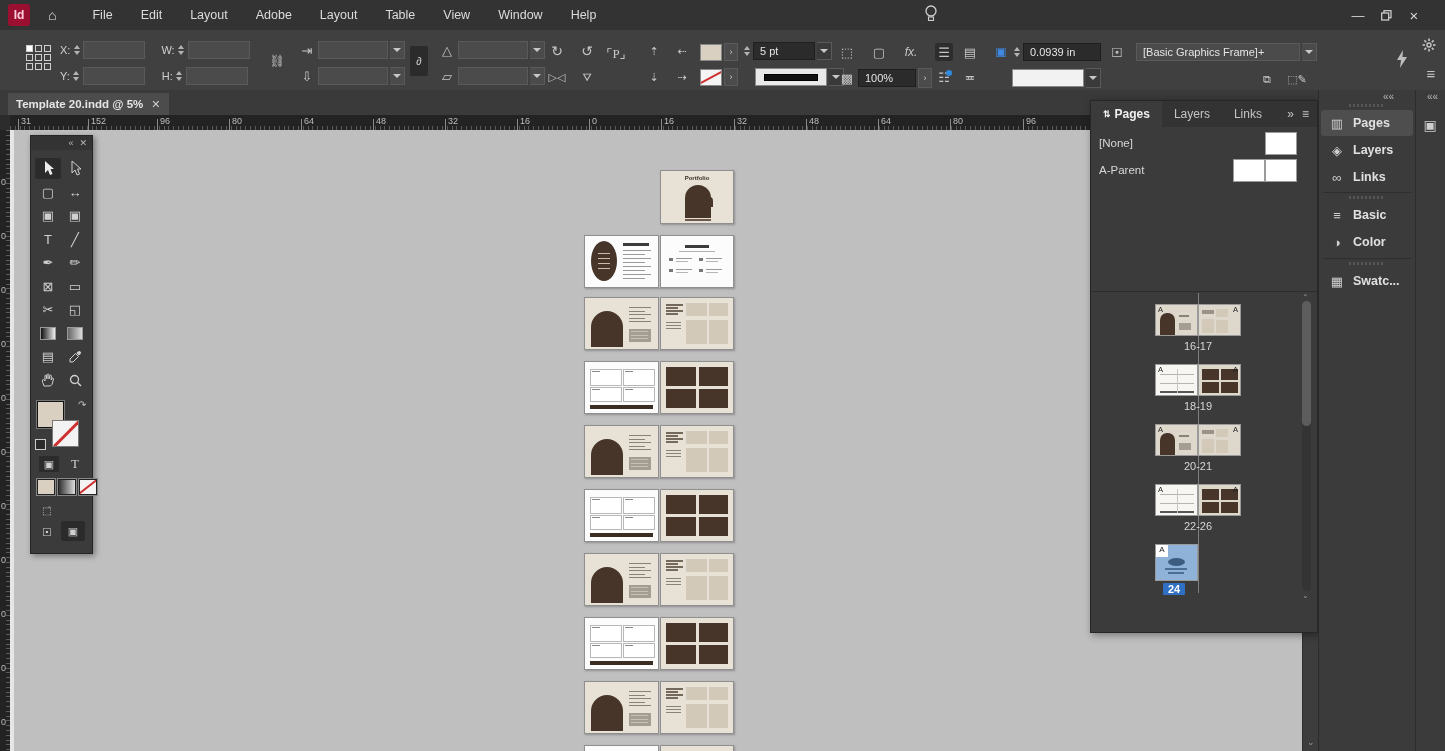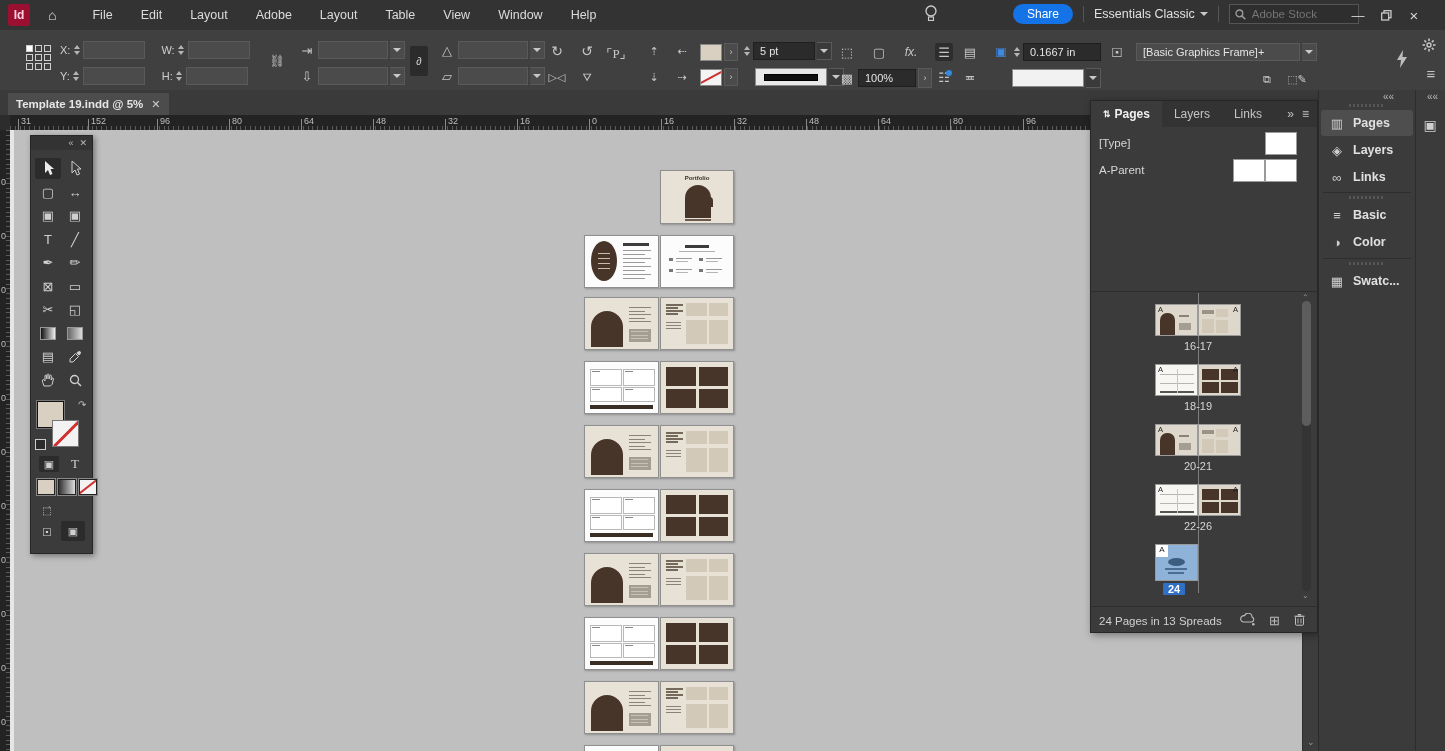--- a/index.html
+++ b/index.html
@@ -127,36 +127,20 @@
         <div class="menu-item">View</div>
         <div class="menu-item">Window</div>
         <div class="menu-item">Help</div>
       </div>
     <div class="mb-right" style="left:924px;top:4px;">
       <svg width="14" height="20" viewBox="0 0 14 20">
           <circle cx="7" cy="7" r="5" fill="none" stroke="#cfcfcf" stroke-width="1.3"></circle>
           <rect x="4.5" y="13" width="5" height="3.4" fill="none" stroke="#cfcfcf" stroke-width="1.1"></rect>
         </svg>
     </div>
-    <div class="mb-right" style="left:1013px;top:4px;">
-      <div class="share-btn">Share</div>
-      <div class="vdiv"></div>
-      <div style="display:flex;align-items:center;">
-        <span class="ws-label">Essentials Classic</span>
-        <span class="chev-dn"></span>
-      </div>
-      <div class="vdiv"></div>
-      <div class="stock-box">
-        <svg width="11" height="11" viewBox="0 0 11 11">
-            <circle cx="4.4" cy="4.4" r="3.4" fill="none" stroke="#9a9a9a" stroke-width="1.3"></circle>
-            <line x1="7" y1="7" x2="10.3" y2="10.3" stroke="#9a9a9a" stroke-width="1.6"></line>
-          </svg>
-        <input placeholder="Adobe Stock" style="">
-      </div>
-    </div>
     <div class="mb-right" style="left:1344px;top:4px;">
       <div class="winbtn">—</div>
       <div class="winbtn">
         <svg width="11" height="11" viewBox="0 0 11 11">
             <rect x="3" y="0.7" width="7" height="7" fill="none" stroke="#d6d6d6" stroke-width="1.2"></rect>
             <rect x="0.7" y="3" width="7" height="7" fill="#333" stroke="#d6d6d6" stroke-width="1.2"></rect>
           </svg>
       </div>
       <div class="winbtn" style="font-size:15px;">×</div>
     </div>
@@ -302,21 +286,21 @@
     <div class="cb" style="left:935px;top:38px;gap:8px;">
       <span class="cb-ic">☷<i style="position:absolute;margin-left:10px;margin-top:-8px;width:6px;height:6px;background:#2f8ae0;border-radius:50%;"></i></span>
       <span class="cb-ic">≖</span>
     </div>
     <div class="cb" style="left:992px;top:13px;">
       <span class="cb-ic" style="color:#3f8ae0;">🞕</span>
       <span class="stepper">
           <span class="tri-up"></span>
           <span class="tri-dn"></span>
         </span>
-      <span class="cb-dark" style="width:64px;">0.1667 in</span>
+      <span class="cb-dark" style="width:64px;">0.0939 in</span>
     </div>
     <div class="cb" style="left:1012px;top:38px;">
       <span class="cb-dark" style="width:58px;background:#f2f2f2;border-color:#888;"></span>
       <span class="sel-chev" style="background:#3a3a3a;height:18px;">
           <span class="chev-dn"></span>
         </span>
     </div>
     <div class="cb" style="left:1108px;top:13px;">
       <span class="cb-ic">🞔</span>
     </div>
@@ -350,21 +334,21 @@
           </g>
         </svg>
     </div>
     <div class="cb" style="left:1422px;top:34px;">
         <span class="cb-ic" style="font-size:15px;">≡</span>
       </div>
   </div>
 
   <div id="tabbar">
     <div class="doc-tab">
-      <span>Template 19.indd @ 5%</span>
+      <span>Template 20.indd @ 5%</span>
       <span class="tab-close">✕</span>
     </div>
   </div>
 
   <div id="ruler-corner"></div>
   <div id="hruler">
       <div class="hr-num" style="left: 11px; top: 1px; position: absolute;">31</div>
       <div class="hr-tick" style="left: 8px; position: absolute;"></div>
       <div class="hr-num" style="left: 81px; top: 1px; position: absolute;">152</div>
       <div class="hr-tick" style="left: 78px; position: absolute;"></div>
@@ -710,21 +694,21 @@
           <span>Layers</span>
         </div>
       <div class="pp-tab">
           <span>Links</span>
         </div>
       <div class="pp-tabs-right">
         <span>»</span>
         <span>≡</span>
       </div>
     </div>
-    <div class="master-label" style="top:36px;">[Type]</div>
+    <div class="master-label" style="top:36px;">[None]</div>
     <div class="mthumb" style="left:174px;top:31px;width:32px;height:23px;"></div>
     <div class="master-label" style="top:63px;">A-Parent</div>
     <div class="mthumb" style="left:142px;top:58px;width:32px;height:23px;"></div>
     <div class="mthumb" style="left:174px;top:58px;width:32px;height:23px;"></div>
     <div class="pp-divider"></div>
     <div class="guide"></div>
     <div id="pp-spreads">
         <div class="thumb" style="left: 64px; top: 203px; position: absolute;">
           <div class="th-pg" style="background: rgb(222, 215, 203);">
             <div class="m" style="left: 4px; top: 8px; width: 15px; height: 23px; background: rgb(72, 53, 42); position: absolute; border-radius: 7px 7px 0px 0px;"></div>
@@ -800,37 +784,20 @@
           </div>
         </div>
         <div class="badge24" style="left: 72px; top: 482px; position: absolute;">24</div>
       </div>
     <div class="scrollv">
       <div class="track"></div>
         <div class="thumbbar"></div>
     </div>
     <div style="position:absolute;left:211px;top:192px;color:#9a9a9a;font-size:8px;">⌃</div>
     <div style="position:absolute;left:211px;top:490px;color:#9a9a9a;font-size:8px;">⌄</div>
-    <div class="pp-status">
-      <span>24 Pages in 13 Spreads</span>
-      <span class="ics">
-        <span><svg width="15" height="13" viewBox="0 0 15 13">
-              <path d="M4 9 a3.2 3.2 0 1 1 .6-6.3 A3.8 3.8 0 0 1 12 4 A2.6 2.6 0 0 1 11.6 9 Z" fill="none" stroke="#bdbdbd" stroke-width="1.1"></path>
-              <circle cx="13.3" cy="11.3" r="1.3" fill="#bdbdbd"></circle>
-            </svg></span>
-        <span style="color:#bdbdbd;font-size:13px;">⊞</span>
-        <span><svg width="11" height="13" viewBox="0 0 11 13">
-              <rect x="1.5" y="3.4" width="8" height="8.8" rx="1" fill="none" stroke="#bdbdbd" stroke-width="1"></rect>
-              <line x1="0.4" y1="3.2" x2="10.6" y2="3.2" stroke="#bdbdbd" stroke-width="1"></line>
-              <rect x="3.8" y="1" width="3.4" height="1.5" fill="#bdbdbd"></rect>
-              <line x1="4" y1="5.4" x2="4" y2="10.4" stroke="#bdbdbd" stroke-width="0.9"></line>
-              <line x1="7" y1="5.4" x2="7" y2="10.4" stroke="#bdbdbd" stroke-width="0.9"></line>
-            </svg></span>
-      </span>
-    </div>
   </div>
 
   <div id="dock">
     <div class="dock-sep"></div>
     <div class="dock-collapse" style="left:64px;">««</div>
     <div class="dock-collapse" style="left:108px;">««</div>
     <div class="dock-dots" style="top:14px;"></div>
     <div id="dock-items">
         <div class="dock-item active" style="top: 20px; position: absolute;">
           <div class="dock-ic">▥</div>

